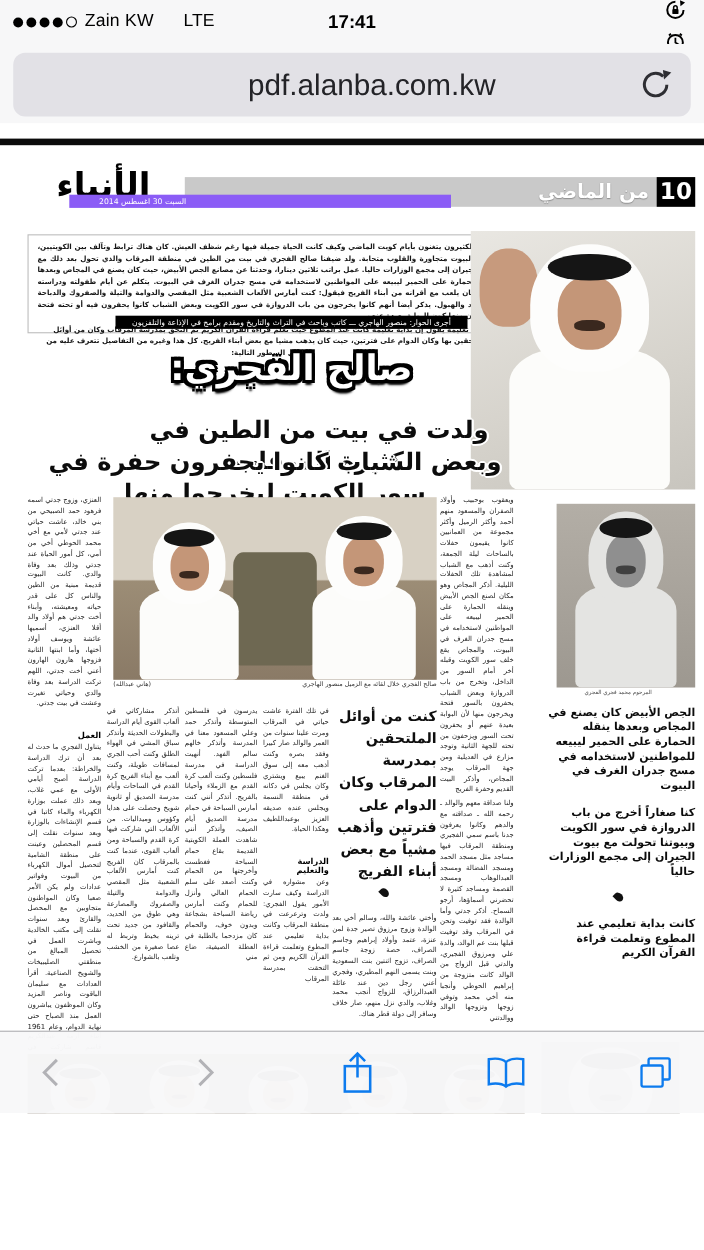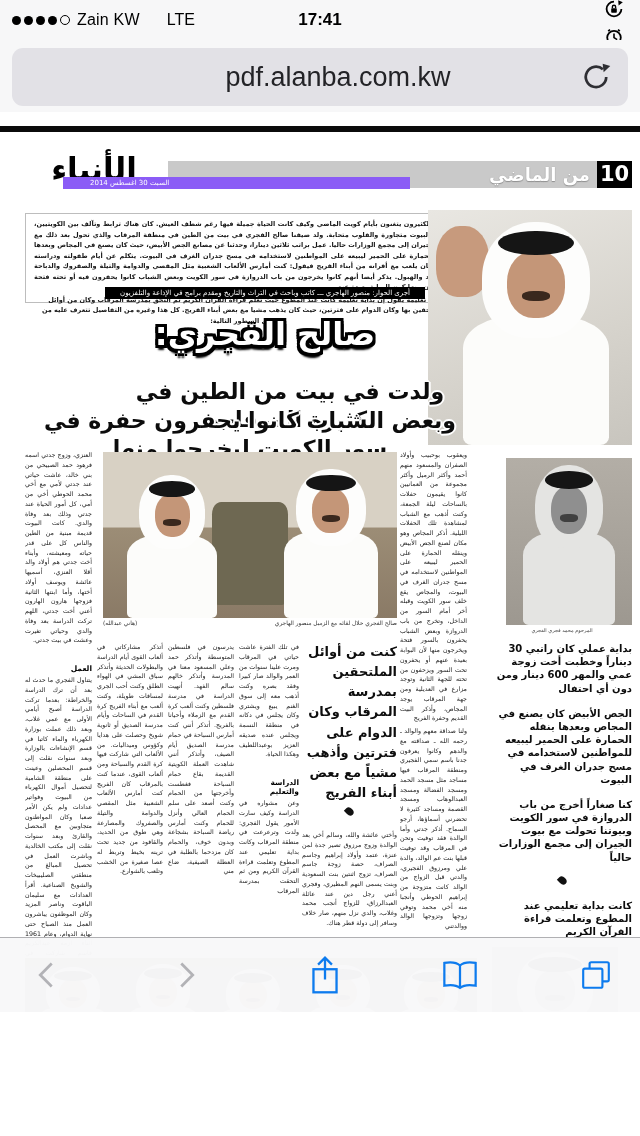--- a/index.html
+++ b/index.html
@@ -234,21 +234,20 @@
     <div class="photo photo-bw1">
       <div class="person bw" style="left:10%;top:4%;width:80%;height:96%;">
         <i class="bd"></i>
           <i class="gh"></i>
           <i class="fc"></i>
           <i class="ag"></i>
           <i class="ms"></i>
       </div>
     </div>
     <div class="bw-cap">المرحوم محمد فجري الفجري</div>
-    <p class="rq">بداية عملي كان راتبي 30 ديناراً وخطبت أخت زوجة عمي والمهر 600 دينار ومن دون أي احتفال</p>
     <p class="rq">الجص الأبيض كان يصنع في المجاص وبعدها ينقله الحمارة على الحمير ليبيعه للمواطنين لاستخدامه في مسح جدران الغرف في البيوت</p>
     <p class="rq">كنا صغاراً أخرج من باب الدروازة في سور الكويت وبيوتنا تحولت مع بيوت الجيران إلى مجمع الوزارات حالياً</p>
     <div class="flame-row"><span class="flame"></span></div>
     <p class="rq">كانت بداية تعليمي عند المطوع وتعلمت قراءة القرآن الكريم</p>
   </div>
 
   <div class="photo photo-group">
     <div class="person" style="left:8px;bottom:0;width:80px;height:96px;">
         <i class="bd"></i>
         <i class="gh"></i>

